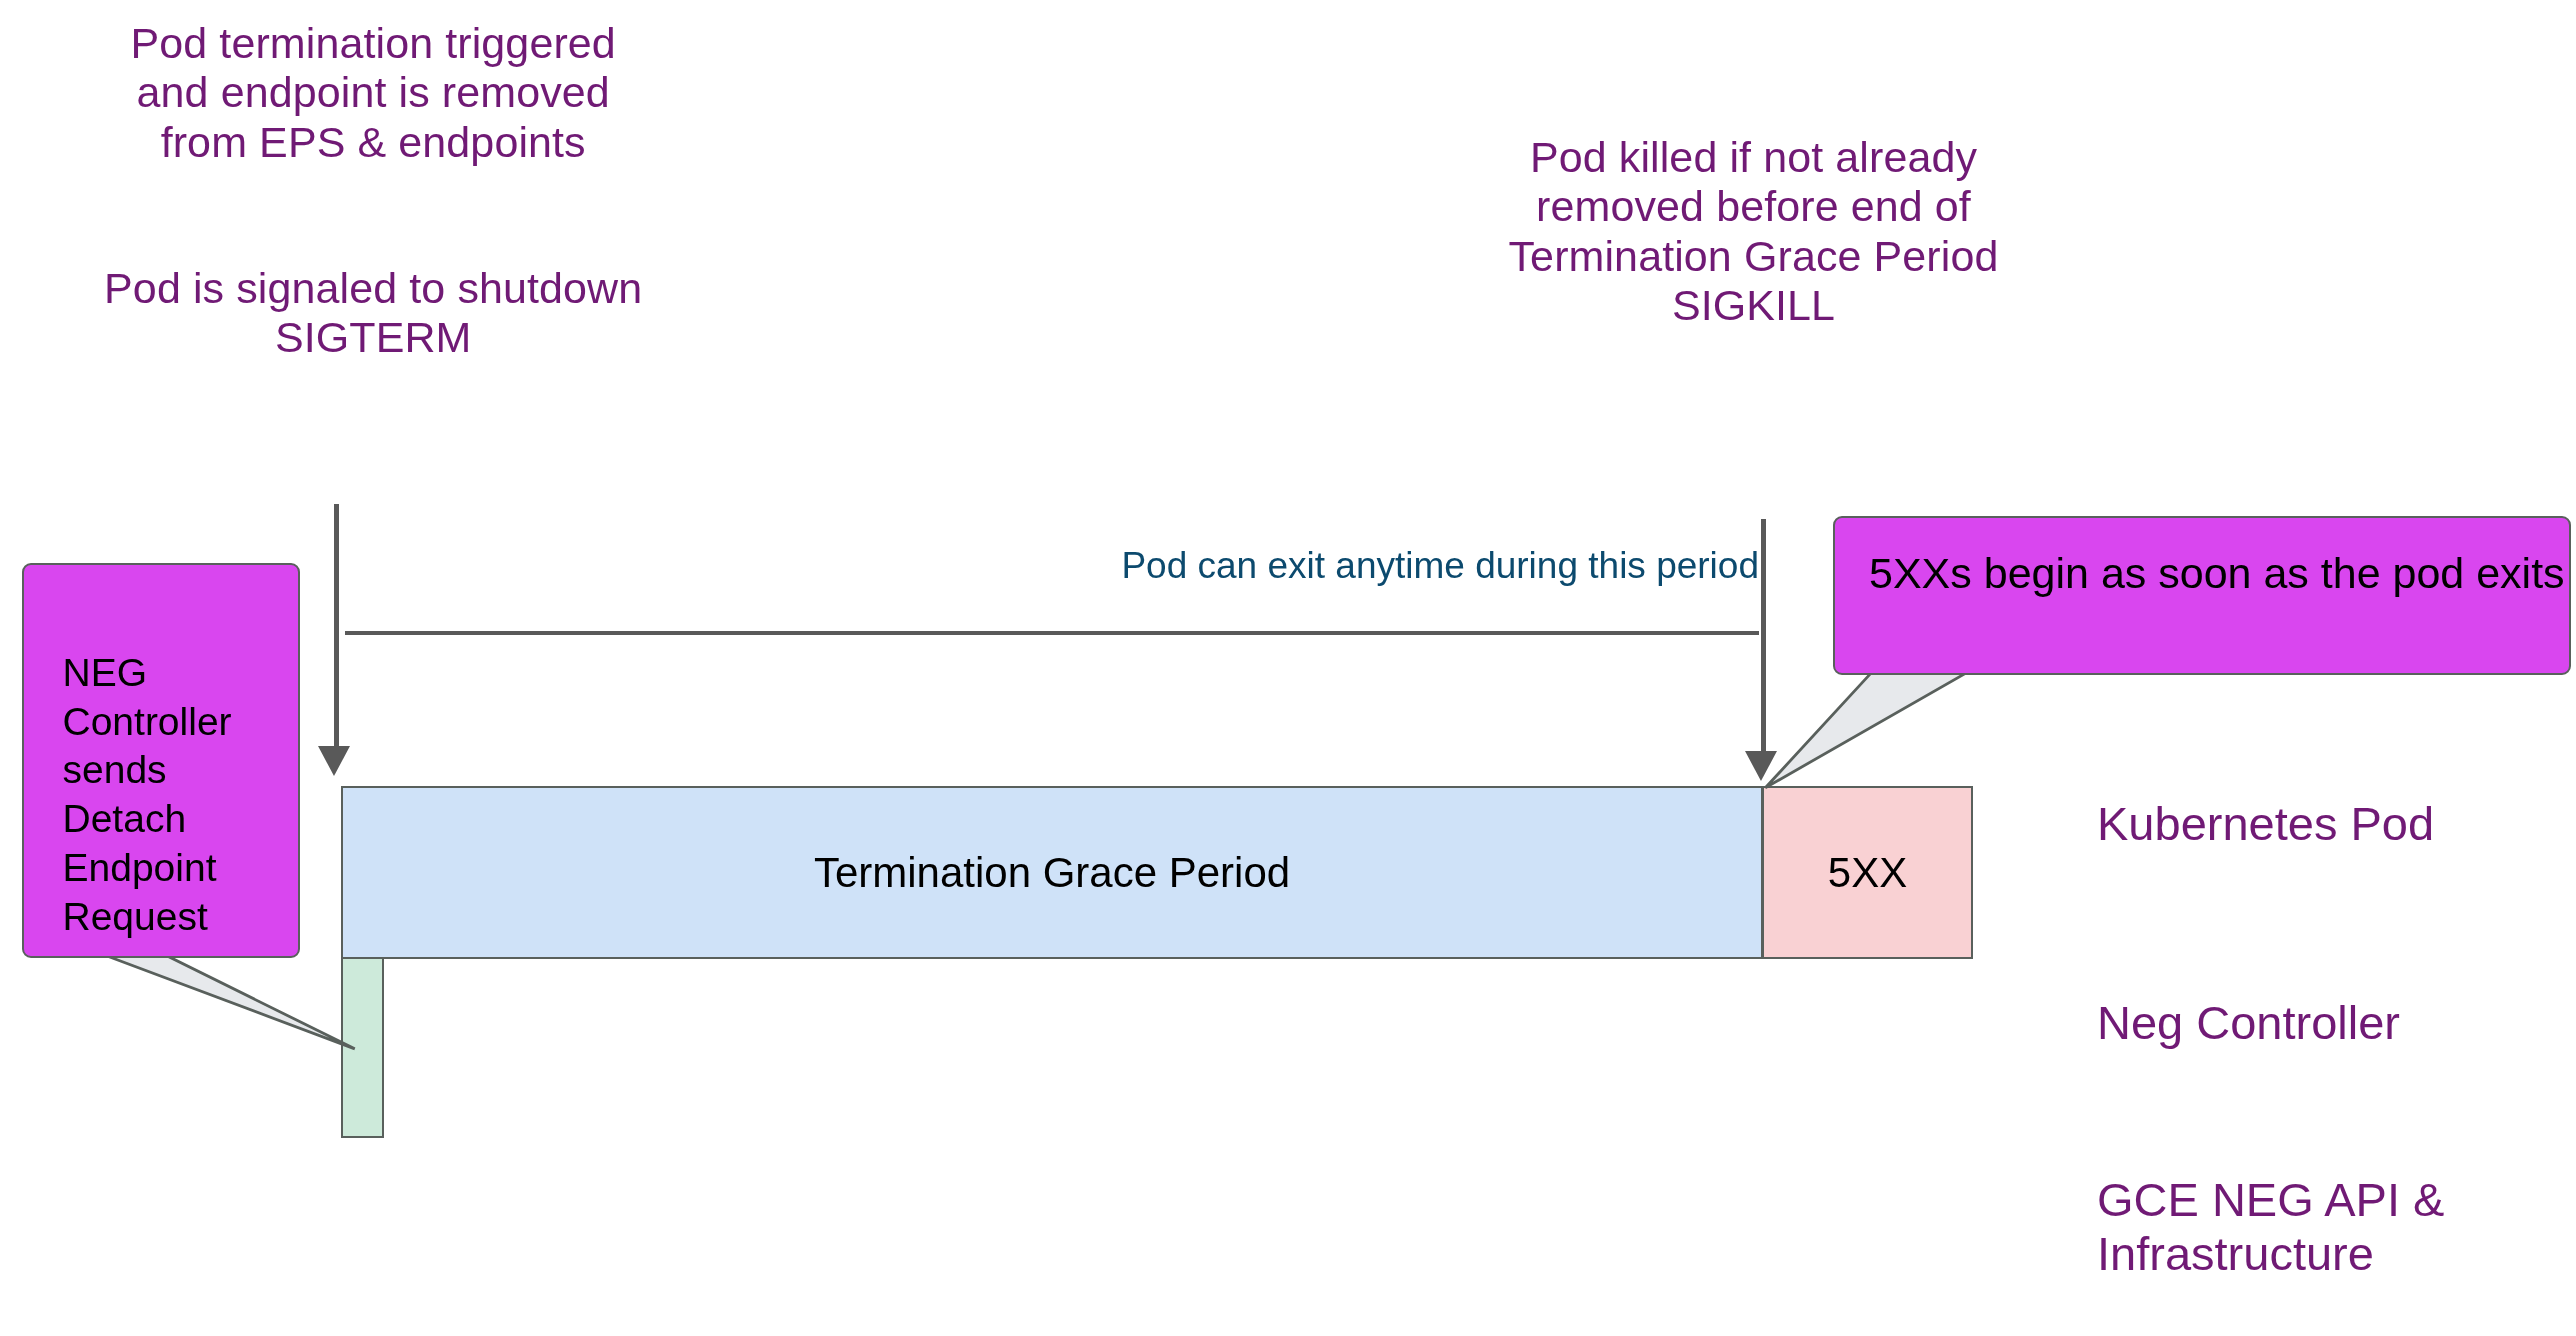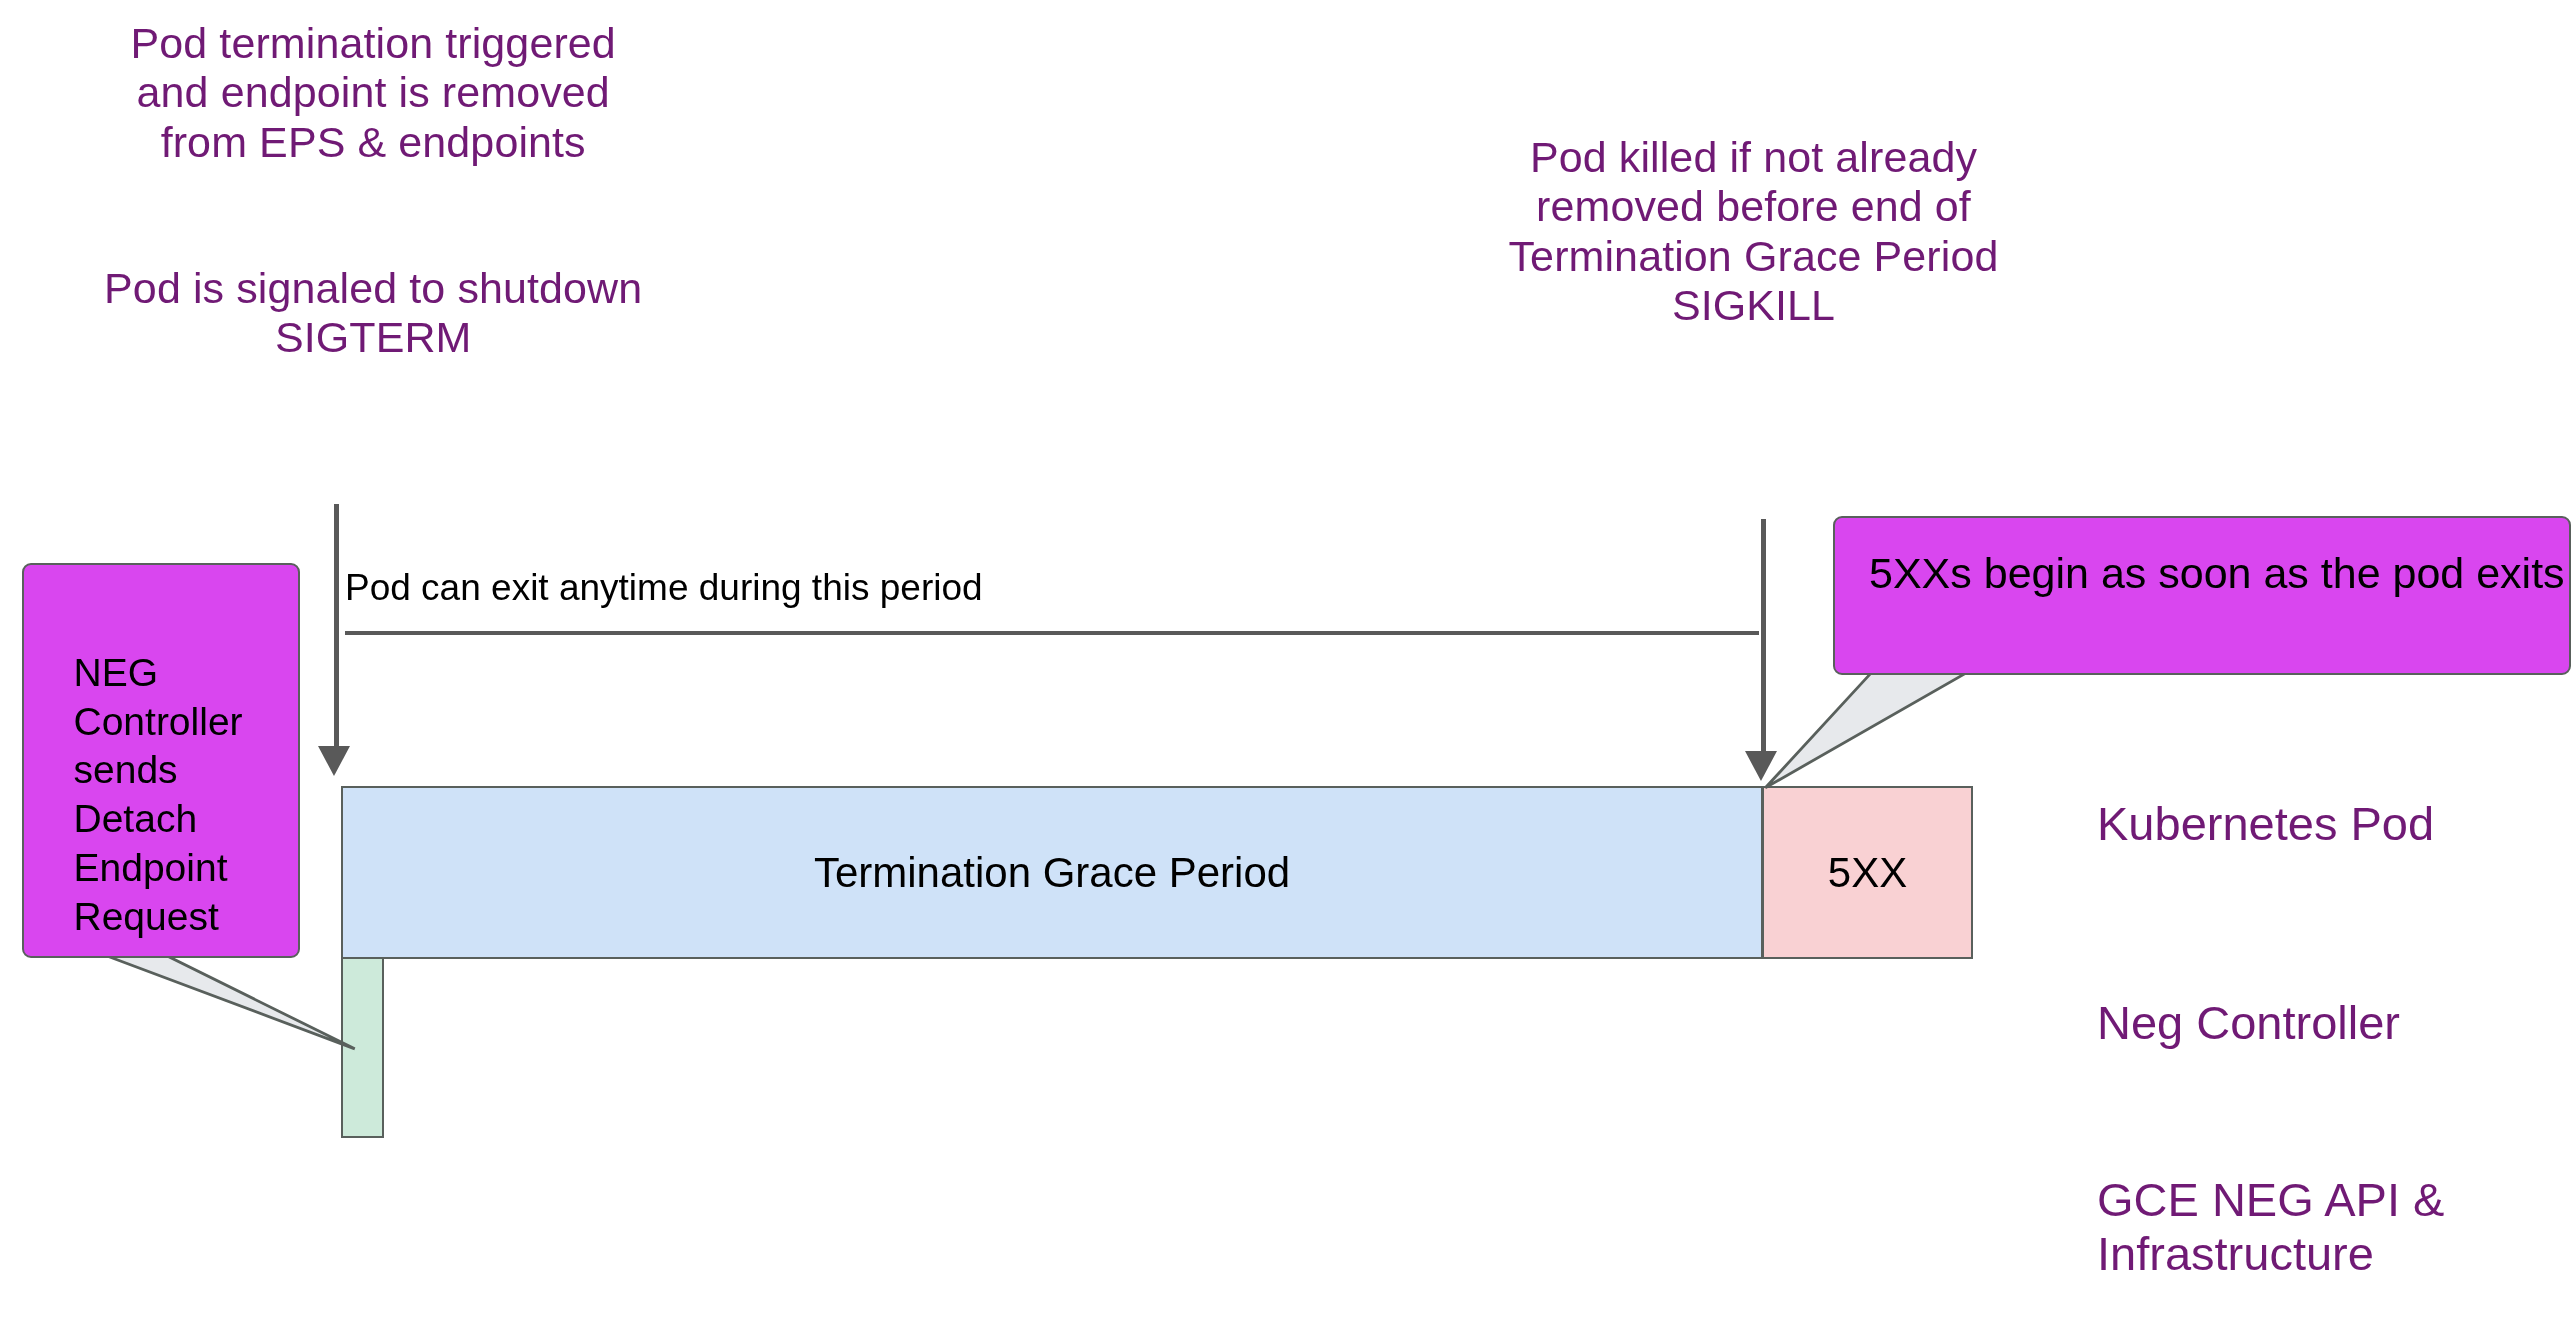--- a/index.html
+++ b/index.html
@@ -48,24 +48,24 @@
   #arrow-left-head  { left: 318px;  top: 746px; }
   #arrow-right-line { left: 1761px; top: 519px; height: 233px; }
   #arrow-right-head { left: 1745px; top: 751px; }
 
   
   #span-line {
     left: 345px; top: 631px; width: 1414px; height: 3.7px;
     background: #595959;
   }
   #span-label {
-    left: 345px; top: 567px; width: 1414px;
-    text-align: left;
+    left: 345px; top: 545px; width: 1414px;
+    text-align: right;
     font-size: 37px;
-    color: #000000;
+    color: #0c4a6e;
   }
 
   
   .bar {
     border: 2.8px solid #59605c;
     box-sizing: border-box;
     display: flex;
     align-items: center;
     justify-content: center;
     font-size: 42px;
@@ -103,21 +103,21 @@
   
   .bubble {
     background: #d946ef;
     border: 2.8px solid #59605c;
     border-radius: 9px;
     box-sizing: border-box;
     color: #000;
   }
   #bubble-neg {
     left: 21.5px; top: 563px; width: 278px; height: 395px;
-    padding: 35px 0 0 50px;
+    padding: 35px 0 0 39px;
     font-size: 39px;
     line-height: 1.25;
     white-space: pre-line;
   }
   #bubble-5xx {
     left: 1833px; top: 516px; width: 738px; height: 159px;
     padding: 26px 0 0 34px;
     font-size: 43px;
     line-height: 1.35;
   }

